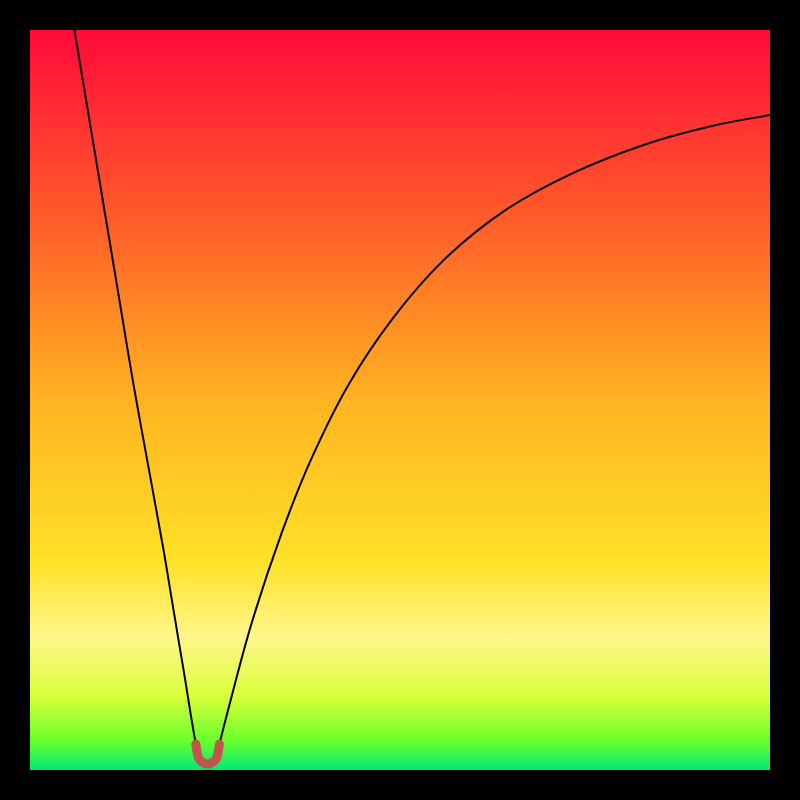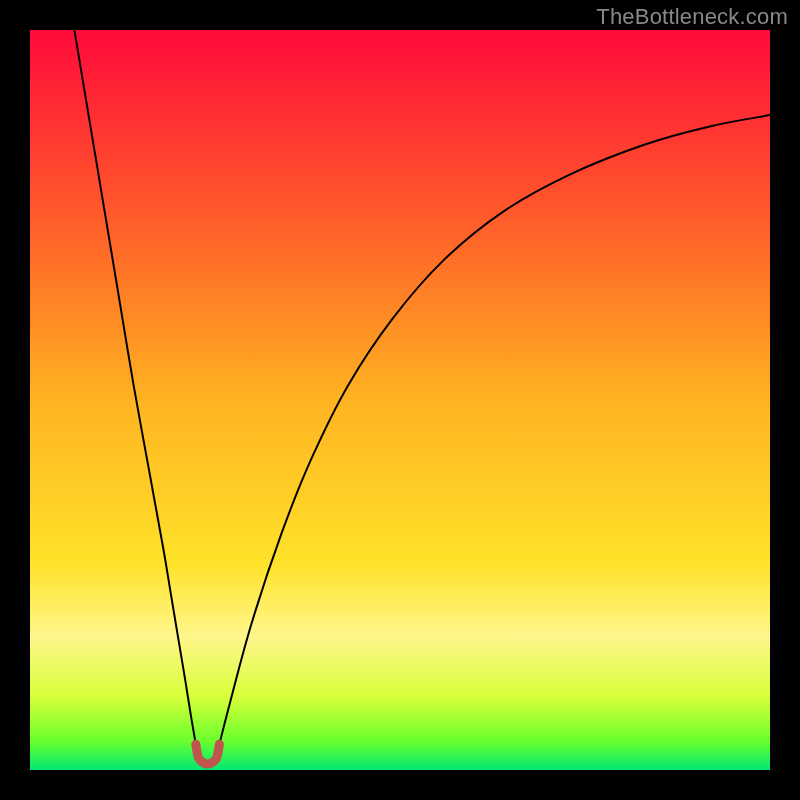--- a/index.html
+++ b/index.html
@@ -31,21 +31,20 @@
   svg {
     position: absolute;
     left: 30px;
     top: 30px;
   }
 </style>
 </head>
 <body>
 
 <div class="frame">
-  <div class="watermark">TheBottleneck.com</div>
   <svg id="plot" width="740" height="740">
     <defs>
       <linearGradient id="bg-grad" x1="0" y1="0" x2="0" y2="1">
           <stop offset="0.0%" stop-color="#ff0a3a"></stop>
           <stop offset="25.0%" stop-color="#ff5a2a"></stop>
           <stop offset="50.0%" stop-color="#ffb321"></stop>
           <stop offset="72.0%" stop-color="#ffe229"></stop>
           <stop offset="82.0%" stop-color="#fff68b"></stop>
           <stop offset="90.0%" stop-color="#d9ff3a"></stop>
           <stop offset="96.0%" stop-color="#6bff2c"></stop>

